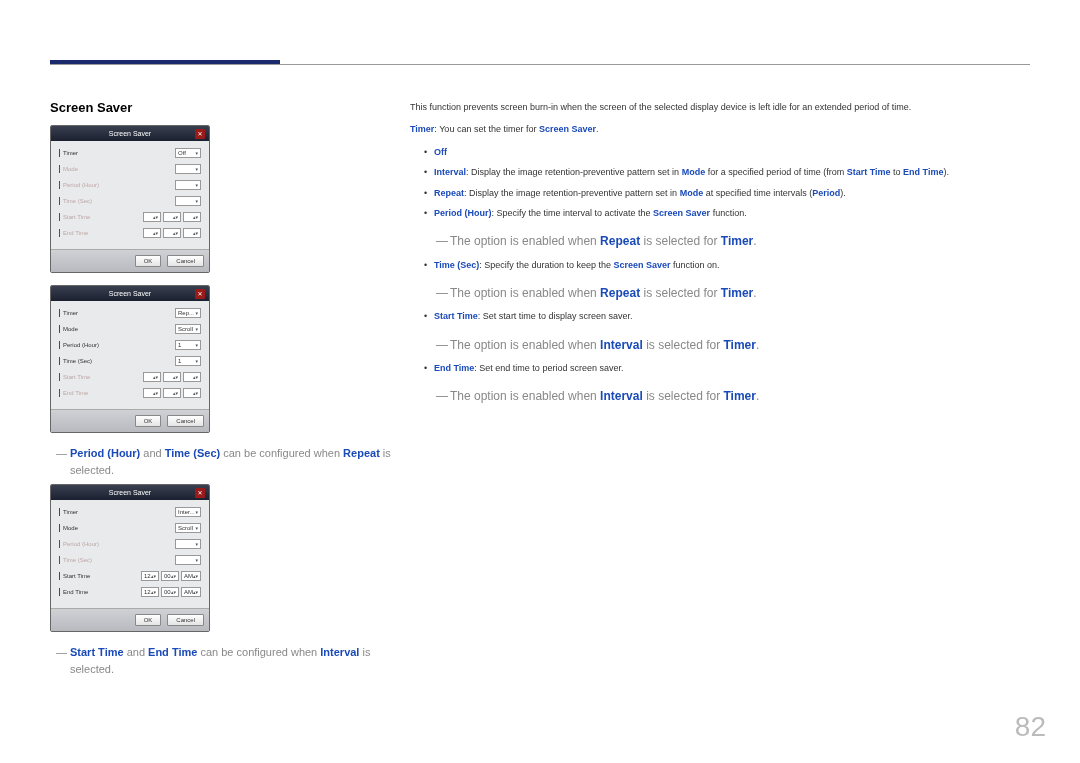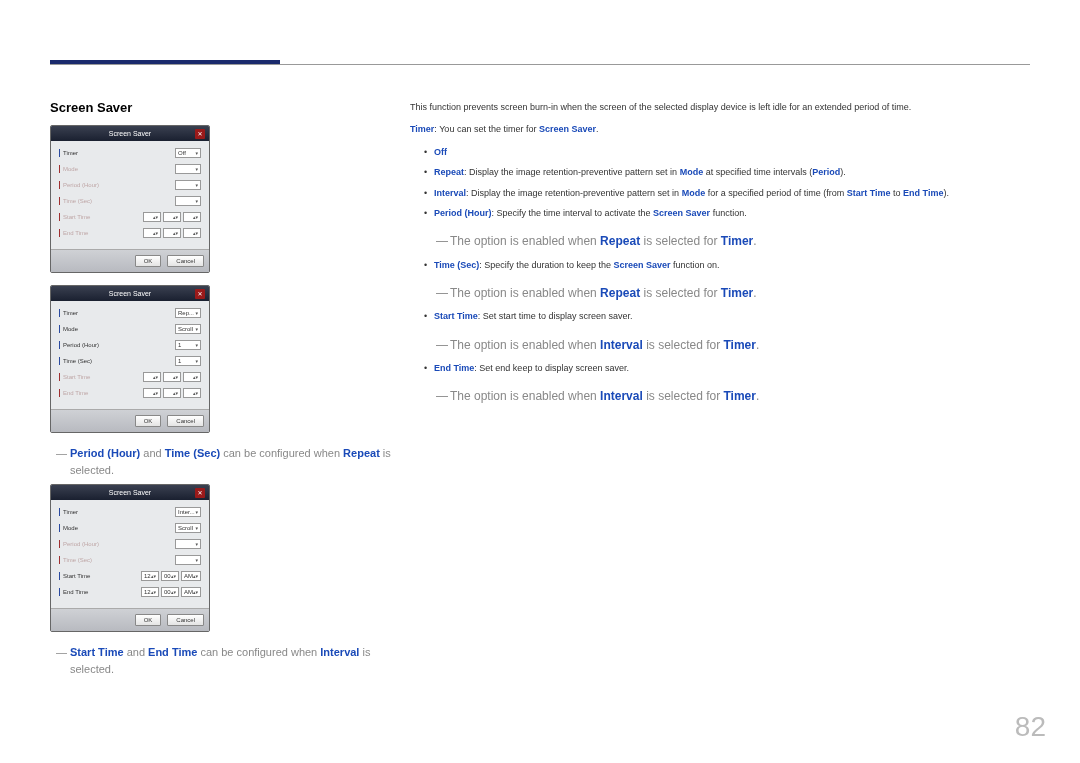--- a/index.html
+++ b/index.html
@@ -461,32 +461,32 @@
       <div class="note">
         <span class="blue">Start Time</span><span> and </span><span class="blue">End Time</span><span> can be configured when </span><span class="blue">Interval</span><span> is selected.</span>
       </div>
     </div>
 
     <div class="right-col">
       <p>This function prevents screen burn-in when the screen of the selected display device is left idle for an extended period of time.</p>
       <p><span class="blue">Timer</span><span>: You can set the timer for </span><span class="blue">Screen Saver</span>.</p>
       <ul class="bullets">
         <li><span class="blue">Off</span></li>
+        <li><span class="blue">Interval</span><span>: Display the image retention-preventive pattern set in </span><span class="blue">Mode</span><span> for a specified period of time (from </span><span class="blue">Start Time</span><span> to </span><span class="blue">End Time</span><span>).</span></li>
         <li><span class="blue">Repeat</span><span>: Display the image retention-preventive pattern set in </span><span class="blue">Mode</span><span> at specified time intervals (</span><span class="blue">Period</span><span>).</span></li>
-        <li><span class="blue">Interval</span><span>: Display the image retention-preventive pattern set in </span><span class="blue">Mode</span><span> for a specified period of time (from </span><span class="blue">Start Time</span><span> to </span><span class="blue">End Time</span><span>).</span></li>
         <li><span class="blue">Period (Hour)</span><span>: Specify the time interval to activate the </span><span class="blue">Screen Saver</span><span> function.</span>
           <div class="subnote"><span>The option is enabled when </span><span class="blue">Repeat</span><span> is selected for </span><span class="blue">Timer</span>.</div>
         </li>
         <li><span class="blue">Time (Sec)</span><span>: Specify the duration to keep the </span><span class="blue">Screen Saver</span><span> function on.</span>
           <div class="subnote"><span>The option is enabled when </span><span class="blue">Repeat</span><span> is selected for </span><span class="blue">Timer</span>.</div>
         </li>
         <li><span class="blue">Start Time</span><span>: Set start time to display screen saver.</span>
           <div class="subnote"><span>The option is enabled when </span><span class="blue">Interval</span><span> is selected for </span><span class="blue">Timer</span>.</div>
         </li>
-        <li><span class="blue">End Time</span><span>: Set end keep to display screen saver.</span>
+        <li><span class="blue">End Time</span><span>: Set end time to period screen saver.</span>
           <div class="subnote"><span>The option is enabled when </span><span class="blue">Interval</span><span> is selected for </span><span class="blue">Timer</span>.</div>
         </li>
       </ul>
     </div>
   </div>
 </div>
 
 <div class="pagenum">82</div>
 
 </body></html>

